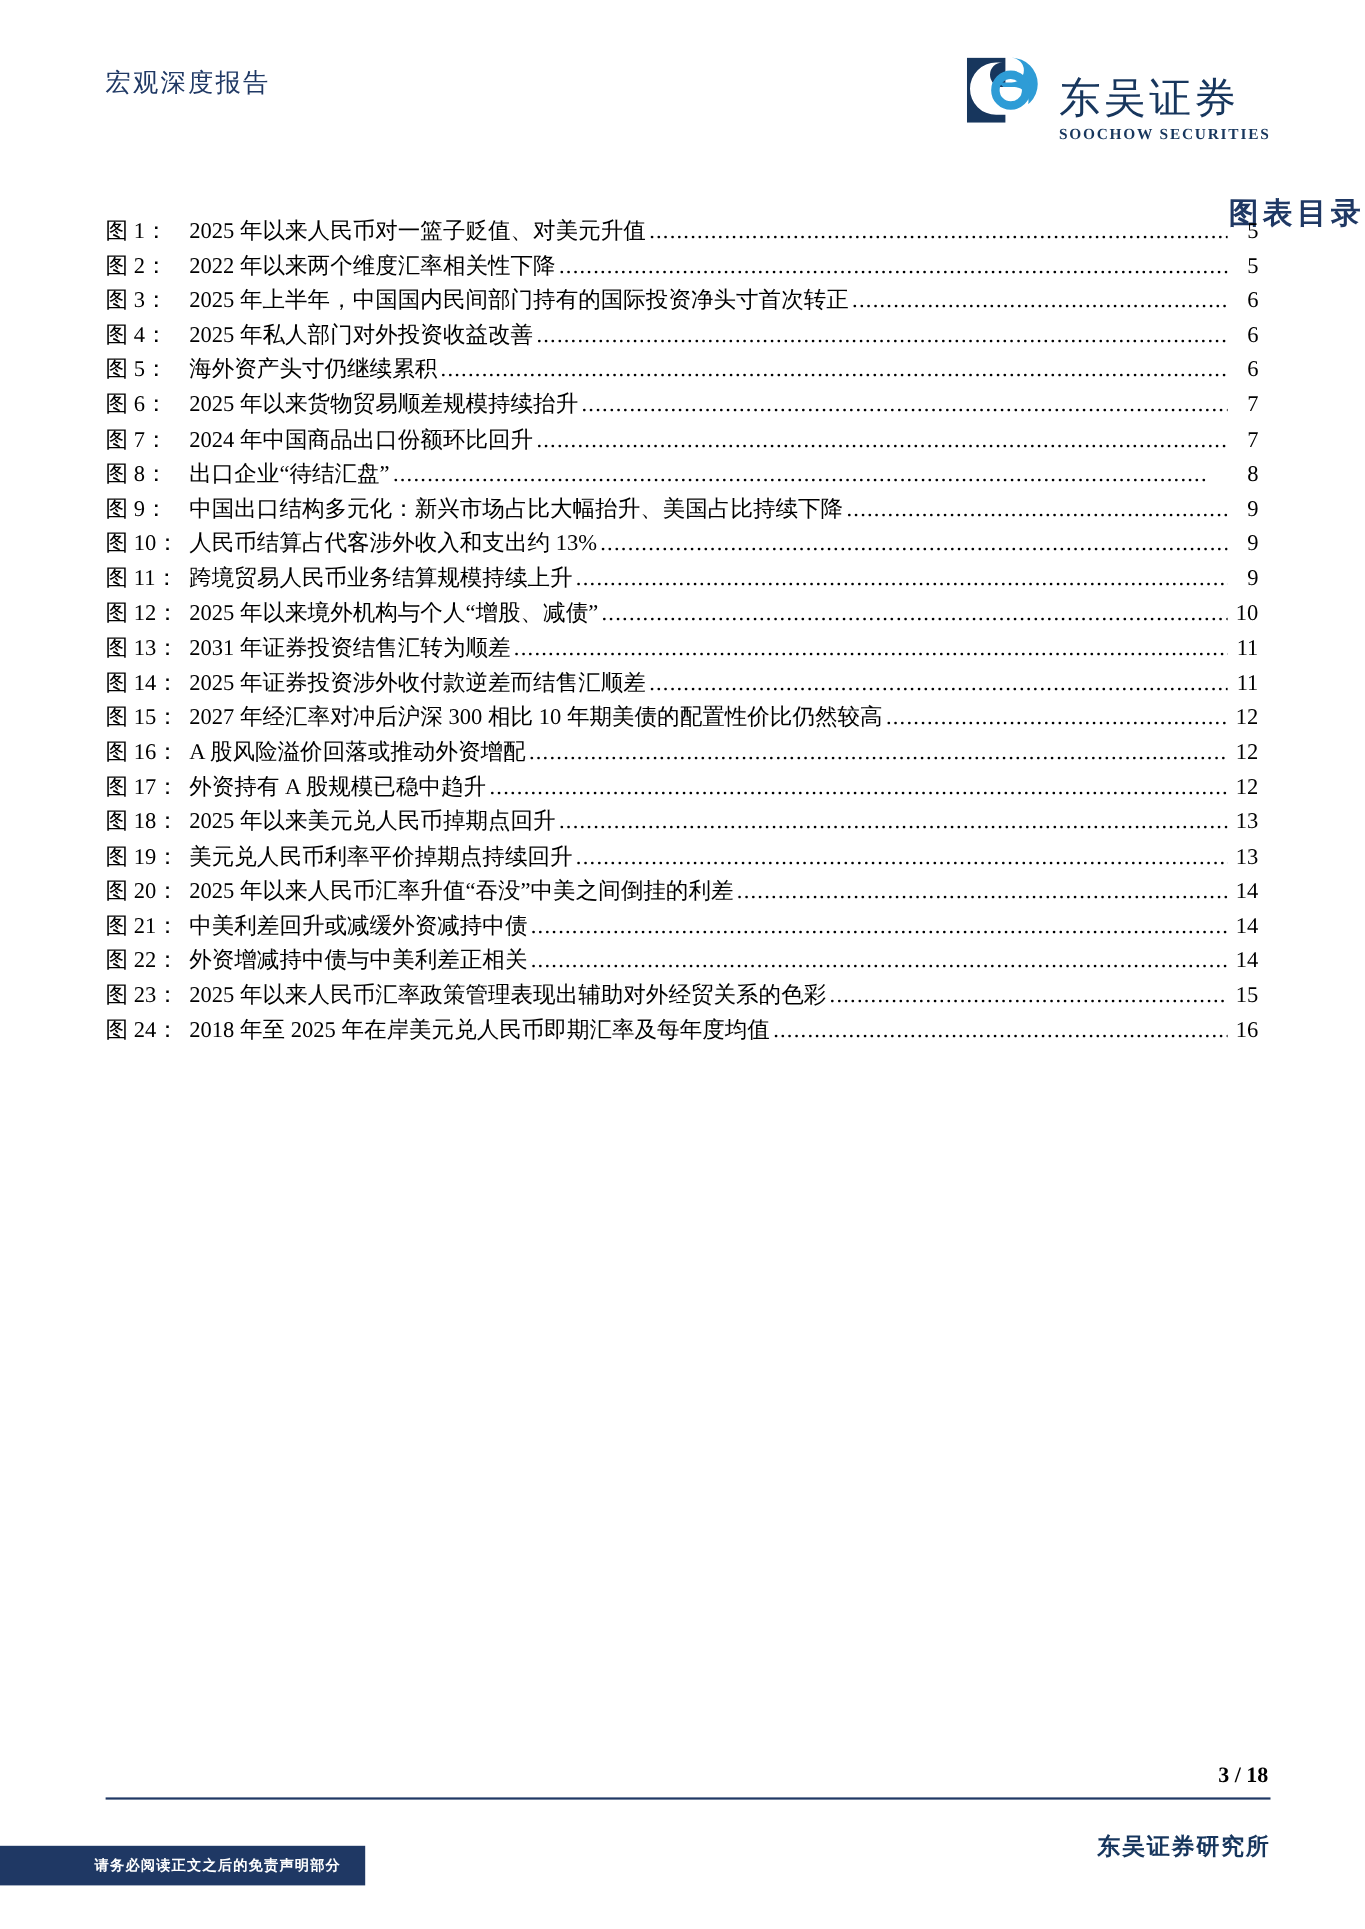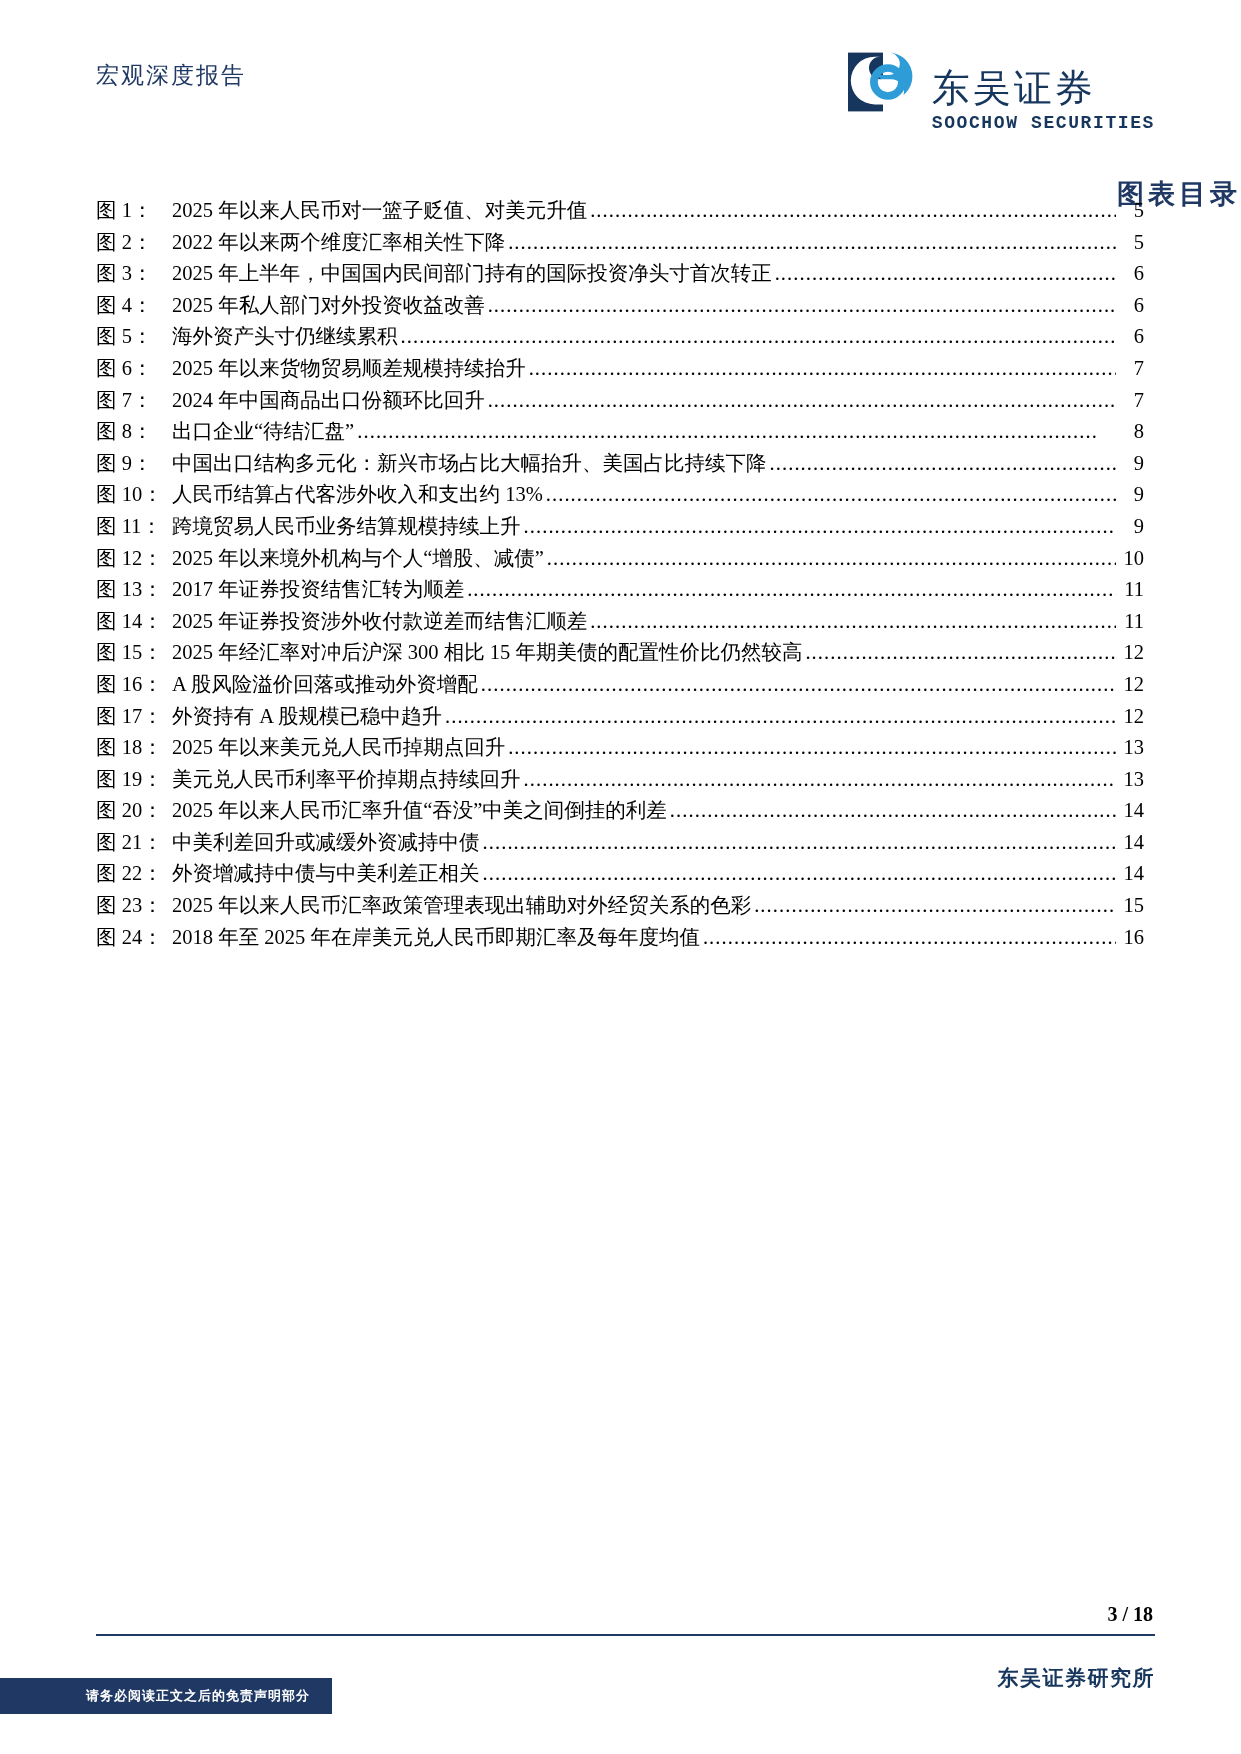--- a/index.html
+++ b/index.html
@@ -61,22 +61,22 @@
   }
   .logo-cn {
     font-family: "Liberation Sans", "DejaVu Sans", sans-serif;
     font-size: 38px;
     color: #17365d;
     letter-spacing: 3px;
     font-weight: 400;
     margin-top: 36px;
   }
   .logo-en {
-    font-family: Liberation Mono, monospace;
-    font-size: 18px;
+    font-family: Liberation Serif, serif;
+    font-size: 14px;
     color: #17365d;
     letter-spacing: 1.6px;
     font-weight: bold;
     margin-top: 7px;
   }
 
   
   .doc-title {
     position: absolute;
     top: 146px;
@@ -270,33 +270,33 @@
         <span class="toc-page">9</span>
       </div>
       <div class="toc-row">
         <span class="toc-fig">图 12：</span>
         <span class="toc-label">2025 年以来境外机构与个人“增股、减债”</span>
         <span class="toc-dots">.......................................................................................................................</span>
         <span class="toc-page">10</span>
       </div>
       <div class="toc-row">
         <span class="toc-fig">图 13：</span>
-        <span class="toc-label">2017 年证券投资结售汇转为顺差</span>
+        <span class="toc-label">2031 年证券投资结售汇转为顺差</span>
         <span class="toc-dots">.......................................................................................................................</span>
         <span class="toc-page">11</span>
       </div>
       <div class="toc-row">
         <span class="toc-fig">图 14：</span>
         <span class="toc-label">2025 年证券投资涉外收付款逆差而结售汇顺差</span>
         <span class="toc-dots">.......................................................................................................................</span>
         <span class="toc-page">11</span>
       </div>
       <div class="toc-row">
         <span class="toc-fig">图 15：</span>
-        <span class="toc-label">2025 年经汇率对冲后沪深 300 相比 15 年期美债的配置性价比仍然较高</span>
+        <span class="toc-label">2027 年经汇率对冲后沪深 300 相比 10 年期美债的配置性价比仍然较高</span>
         <span class="toc-dots">.......................................................................................................................</span>
         <span class="toc-page">12</span>
       </div>
       <div class="toc-row">
         <span class="toc-fig">图 16：</span>
         <span class="toc-label">A 股风险溢价回落或推动外资增配</span>
         <span class="toc-dots">.......................................................................................................................</span>
         <span class="toc-page">12</span>
       </div>
       <div class="toc-row">

